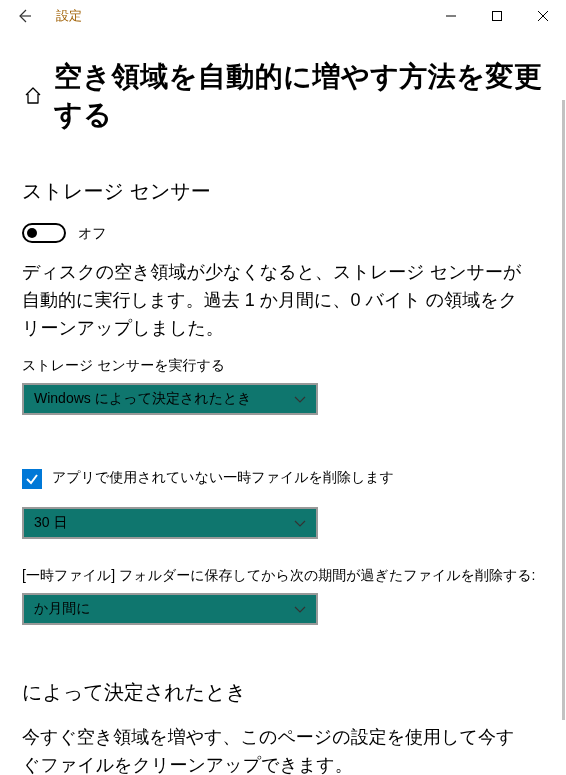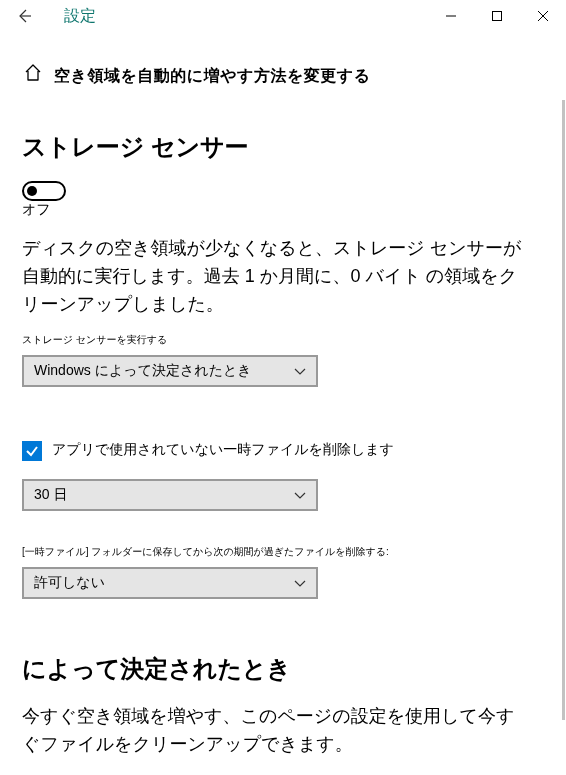--- a/index.html
+++ b/index.html
@@ -18,23 +18,23 @@
     display: flex;
     align-items: center;
     padding: 0 0 0 8px;
   }
   .titlebar .back {
     width: 32px; height: 32px;
     display: flex; align-items: center; justify-content: center;
     color: #333;
   }
   .titlebar .title {
-    font-size: 16px;
-    margin-left: 24px;
-    color: #0f766e;
+    font-size: 13px;
+    margin-left: 16px;
+    color: #a16207;
   }
   .winctrls {
     margin-left: auto;
     display: flex;
   }
   .winctrls .btn {
     width: 46px; height: 32px;
     display: flex; align-items: center; justify-content: center;
     color: #000;
   }
@@ -47,35 +47,33 @@
     margin-top: 18px;
     margin-bottom: 44px;
   }
   .home-icon {
     width: 22px; height: 22px;
     margin-right: 10px;
     flex-shrink: 0;
     display:flex;align-items:center;justify-content:center;
   }
   .page-title {
-    font-size: 16px;
+    font-size: 28px;
     font-weight: 600;
     letter-spacing: 0.5px;
-    margin-top: 8px;
   }
   .section-head {
-    font-size: 24px;
-    font-weight: 700;
+    font-size: 20px;
+    font-weight: 400;
     margin-bottom: 18px;
   }
   .toggle-row {
     display: flex;
-    align-items: flex-start;
+    align-items: flex-end;
     margin-bottom: 16px;
-    flex-direction: column;
   }
   .toggle {
     width: 44px; height: 20px;
     border: 2px solid #000;
     border-radius: 20px;
     position: relative;
     margin-right: 12px;
     background: #fff;
   }
   .toggle .knob {
@@ -85,29 +83,28 @@
     position: absolute;
     left: 3px; top: 3px;
   }
   .desc {
     font-size: 18px;
     line-height: 1.55;
     margin-bottom: 14px;
     max-width: 500px;
   }
   .label {
-    font-size: 10px;
+    font-size: 14px;
     margin-bottom: 8px;
-    margin-top: 6px;
   }
   .dropdown {
     width: 296px;
     height: 32px;
     border: 2px solid #999;
-    background: #e5e5e5;
+    background: #0f766e;
     display: flex;
     align-items: center;
     padding: 0 10px;
     font-size: 14px;
     position: relative;
     margin-bottom: 10px;
   }
   .dropdown .chev {
     position: absolute;
     right: 10px;
@@ -224,21 +221,21 @@
       <svg width="12" height="8" viewBox="0 0 12 8">
           <path d="M1 1 L6 6 L11 1" stroke="#333" stroke-width="1.2" fill="none"></path>
         </svg>
     </span>
   </div>
 
   <div style="height:18px"></div>
 
   <div class="label">[一時ファイル] フォルダーに保存してから次の期間が過ぎたファイルを削除する:</div>
   <div class="dropdown">
-    <span>許可しない</span>
+    <span>か月間に</span>
     <span class="chev">
       <svg width="12" height="8" viewBox="0 0 12 8">
           <path d="M1 1 L6 6 L11 1" stroke="#333" stroke-width="1.2" fill="none"></path>
         </svg>
     </span>
   </div>
 
   <div class="section-gap"></div>
 
   <div class="section-head">によって決定されたとき</div>

